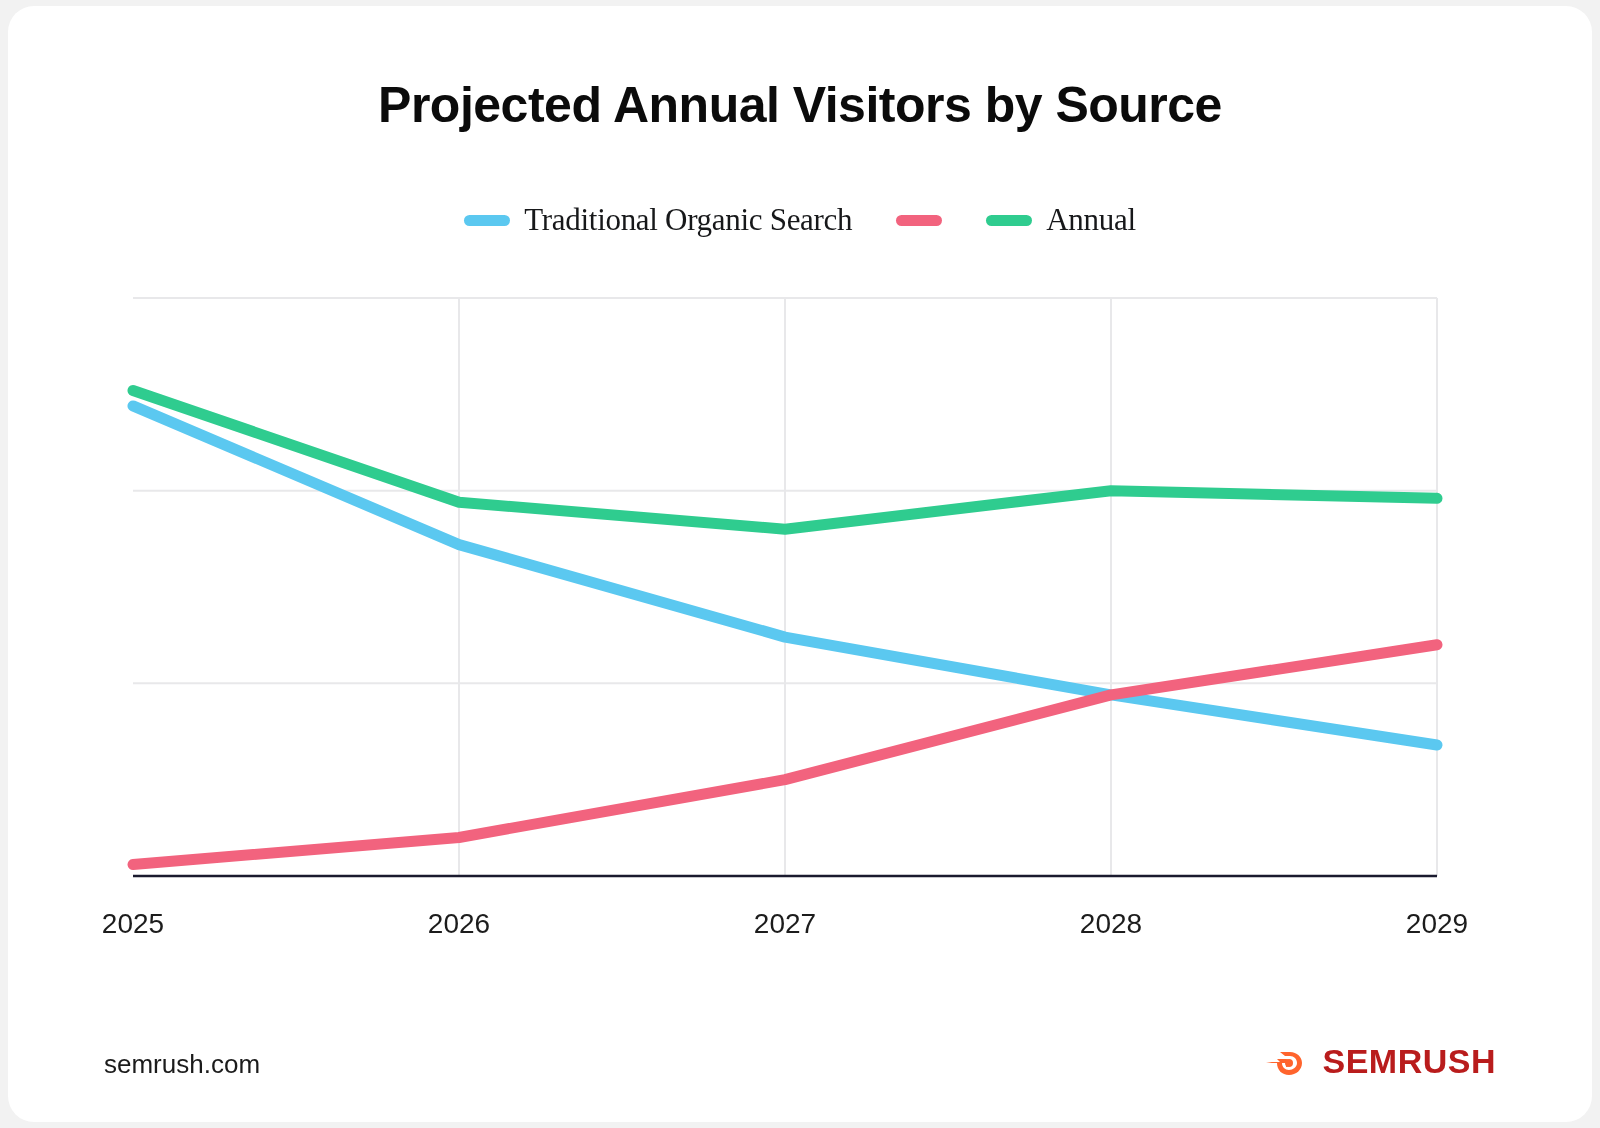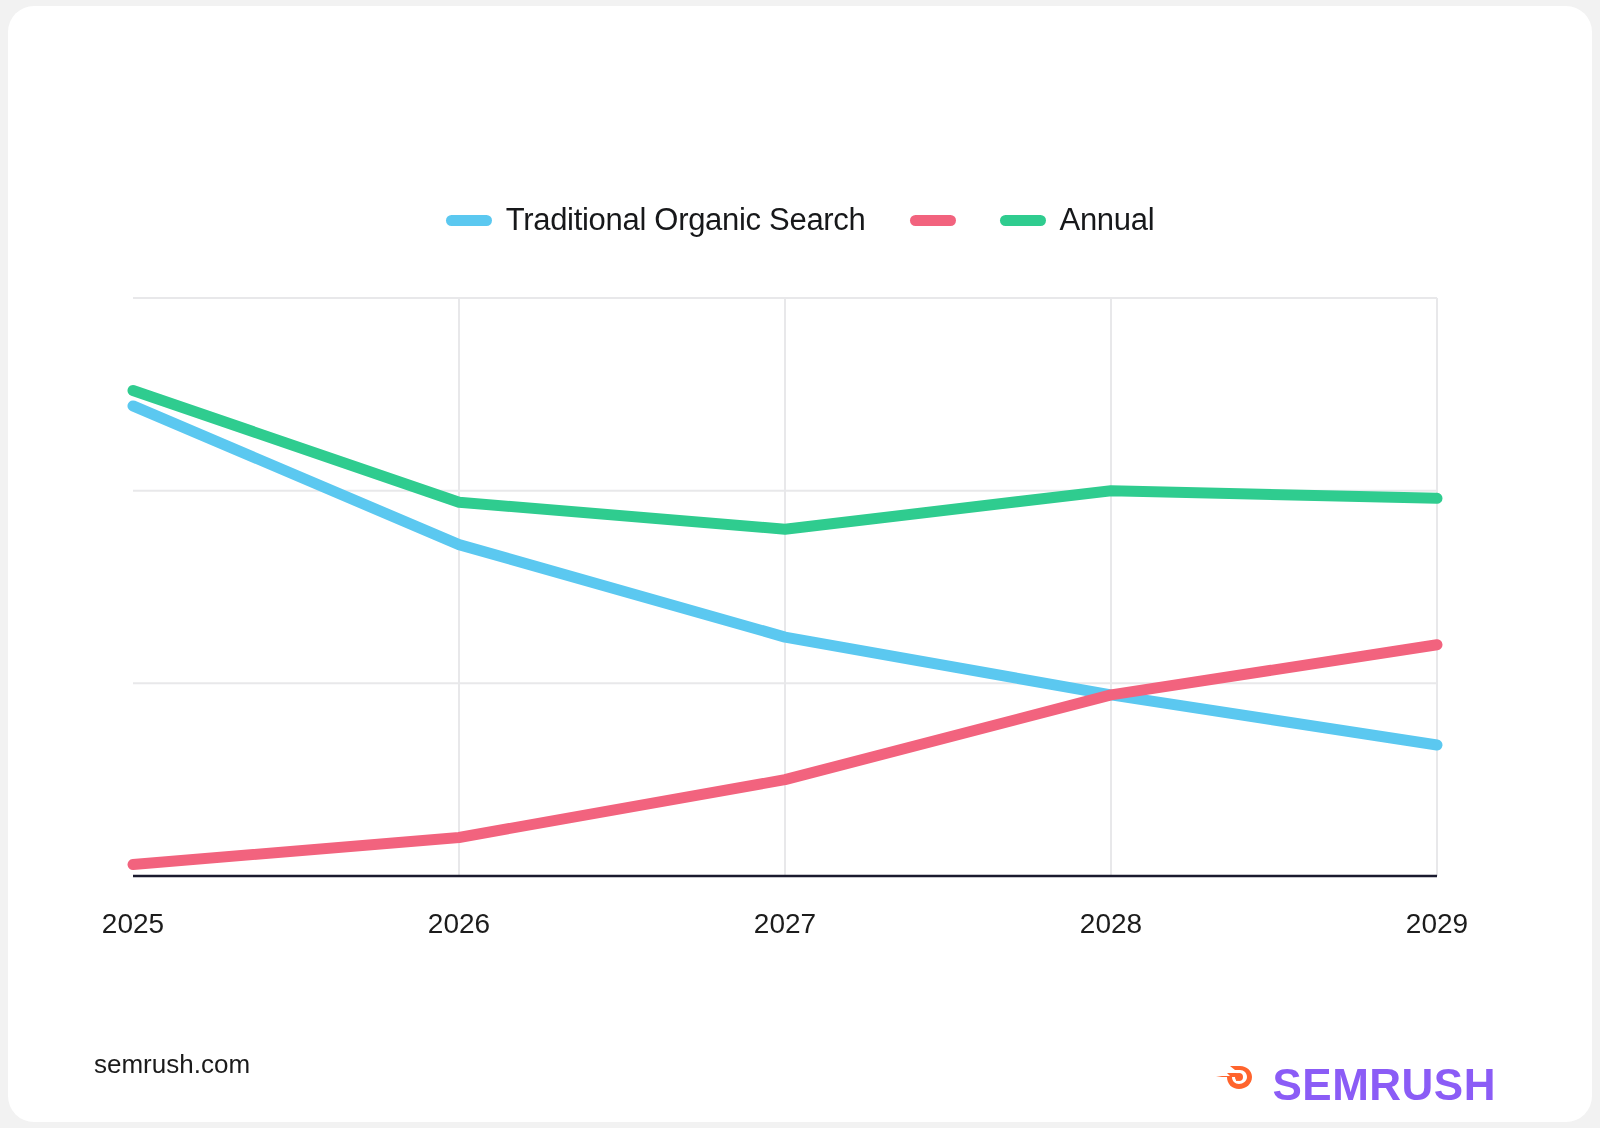--- a/index.html
+++ b/index.html
@@ -68,21 +68,21 @@
   }
   .legend-swatch {
     width: 46px;
     height: 11px;
     border-radius: 6px;
     flex: none;
   }
   .legend-label {
     font-size: 31px;
     color: #17181a;
-    font-family: Liberation Sans, sans-serif;
+    font-family: Liberation Serif, serif;
     white-space: nowrap;
     letter-spacing: -0.3px;
   }
 
   
   #plot-wrap {
     position: absolute;
     left: 0;
     top: 0;
     width: 1584px;
@@ -98,50 +98,50 @@
   .xtick-label {
     font-size: 28px;
     fill: #1c1c1c;
     font-family: "Liberation Sans", sans-serif;
     text-anchor: middle;
   }
 
   
   #footer-url {
     position: absolute;
-    left: 86px;
+    left: 96px;
     top: 1043px;
     font-size: 26px;
     color: #1b1b1b;
     font-family: "Liberation Sans", sans-serif;
   }
 
   #brand-logo {
     position: absolute;
     right: 96px;
     top: 1036px;
     display: flex;
     align-items: center;
     gap: 14px;
   }
   #brand-name {
-    font-size: 44px;
+    font-size: 34px;
     font-weight: bold;
     letter-spacing: 0.5px;
-    color: #8b5cf6;
+    color: #b91c1c;
     font-family: "Liberation Sans", sans-serif;
-    margin-top: 18px;
   }
 </style>
 </head>
 <body>
 
 <div id="page">
   <div id="card">
 
+    <div id="chart-title">Projected Annual Visitors by Source</div>
 
     <div id="legend">
       <div class="legend-item">
         <span class="legend-swatch" id="sw0" style="background: rgb(91, 200, 240);"></span>
         <span class="legend-label">Traditional Organic Search</span>
       </div>
       <div class="legend-item">
         <span class="legend-swatch" id="sw1" style="background: rgb(242, 99, 126);"></span>
       </div>
       <div class="legend-item">

